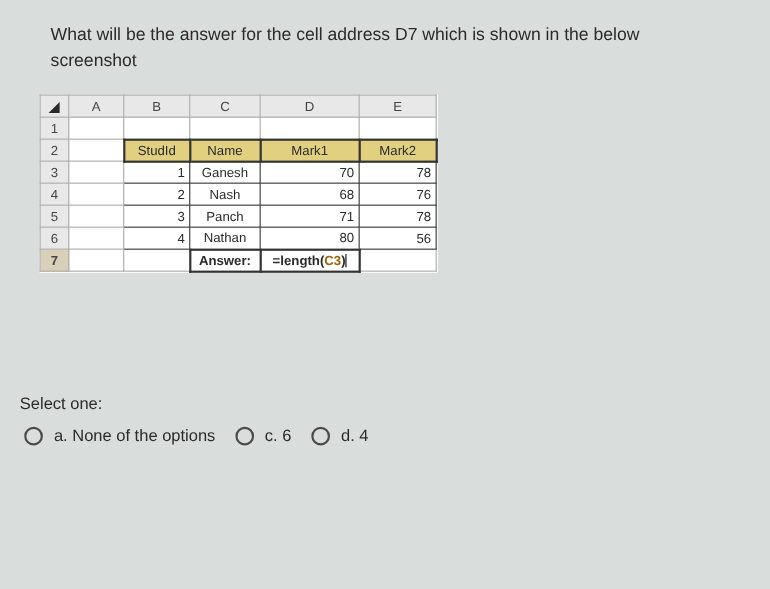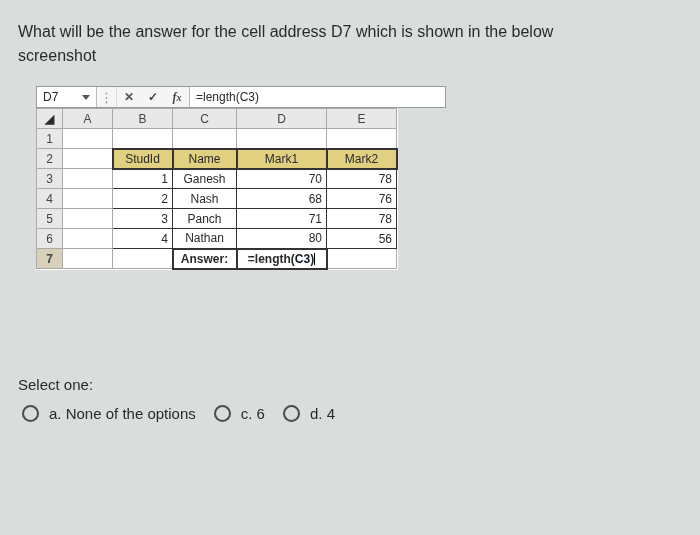--- a/index.html
+++ b/index.html
@@ -9,20 +9,21 @@
     background: #d9dddc;
     font-family: Arial, sans-serif;
     color: #2a2a2a;
     padding: 20px 18px;
     position: relative;
   }
   .question-text {
     font-size: 16px;
     line-height: 1.5;
     margin-bottom: 18px;
+    margin-left: 28px;
   }
   .screenshot {
     margin-left: 18px;
     margin-bottom: 70px;
     display: inline-block;
   }
   
   .formula-row {
     display: flex;
     align-items: stretch;
@@ -134,21 +135,21 @@
     border: 2px solid #333 !important;
   }
   .answer-cell {
     border: 2px solid #333 !important;
     text-align: left;
     padding: 0 2px;
   }
   .answer-cell .formula-text {
     font-weight: bold;
   }
-  .answer-cell .c3 { color: #0f172a; }
+  .answer-cell .c3 { color: #a16207; }
   .cursor {
     display: inline-block;
     width: 1px;
     background: #000;
     height: 12px;
     vertical-align: middle;
   }
   
   .select-one {
     font-size: 15px;
@@ -180,33 +181,20 @@
 
 
 
 <div class="question-text">
   <span>What will be the answer for the cell address D7 which is shown in the below</span><br>
   <span>screenshot</span>
 </div>
 
 <div class="screenshot">
 
-  <div class="formula-row">
-    <div class="namebox">
-      <span>D7</span>
-      <span class="namebox-drop"></span>
-    </div>
-    <div class="fb-sep">⋮</div>
-    <div class="fb-icon cancel">✕</div>
-    <div class="fb-icon check">✓</div>
-    <div class="fb-icon fx">f<sub>x</sub></div>
-    <div class="formula-input">
-      <span>=length(C3)</span>
-    </div>
-  </div>
 
   <table class="sheet">
     <tbody>
         <tr>
       <th class="corner">◢</th>
       <th class="colhead col-A">A</th>
       <th class="colhead col-B">B</th>
       <th class="colhead col-C">C</th>
       <th class="colhead col-D">D</th>
       <th class="colhead col-E">E</th>

